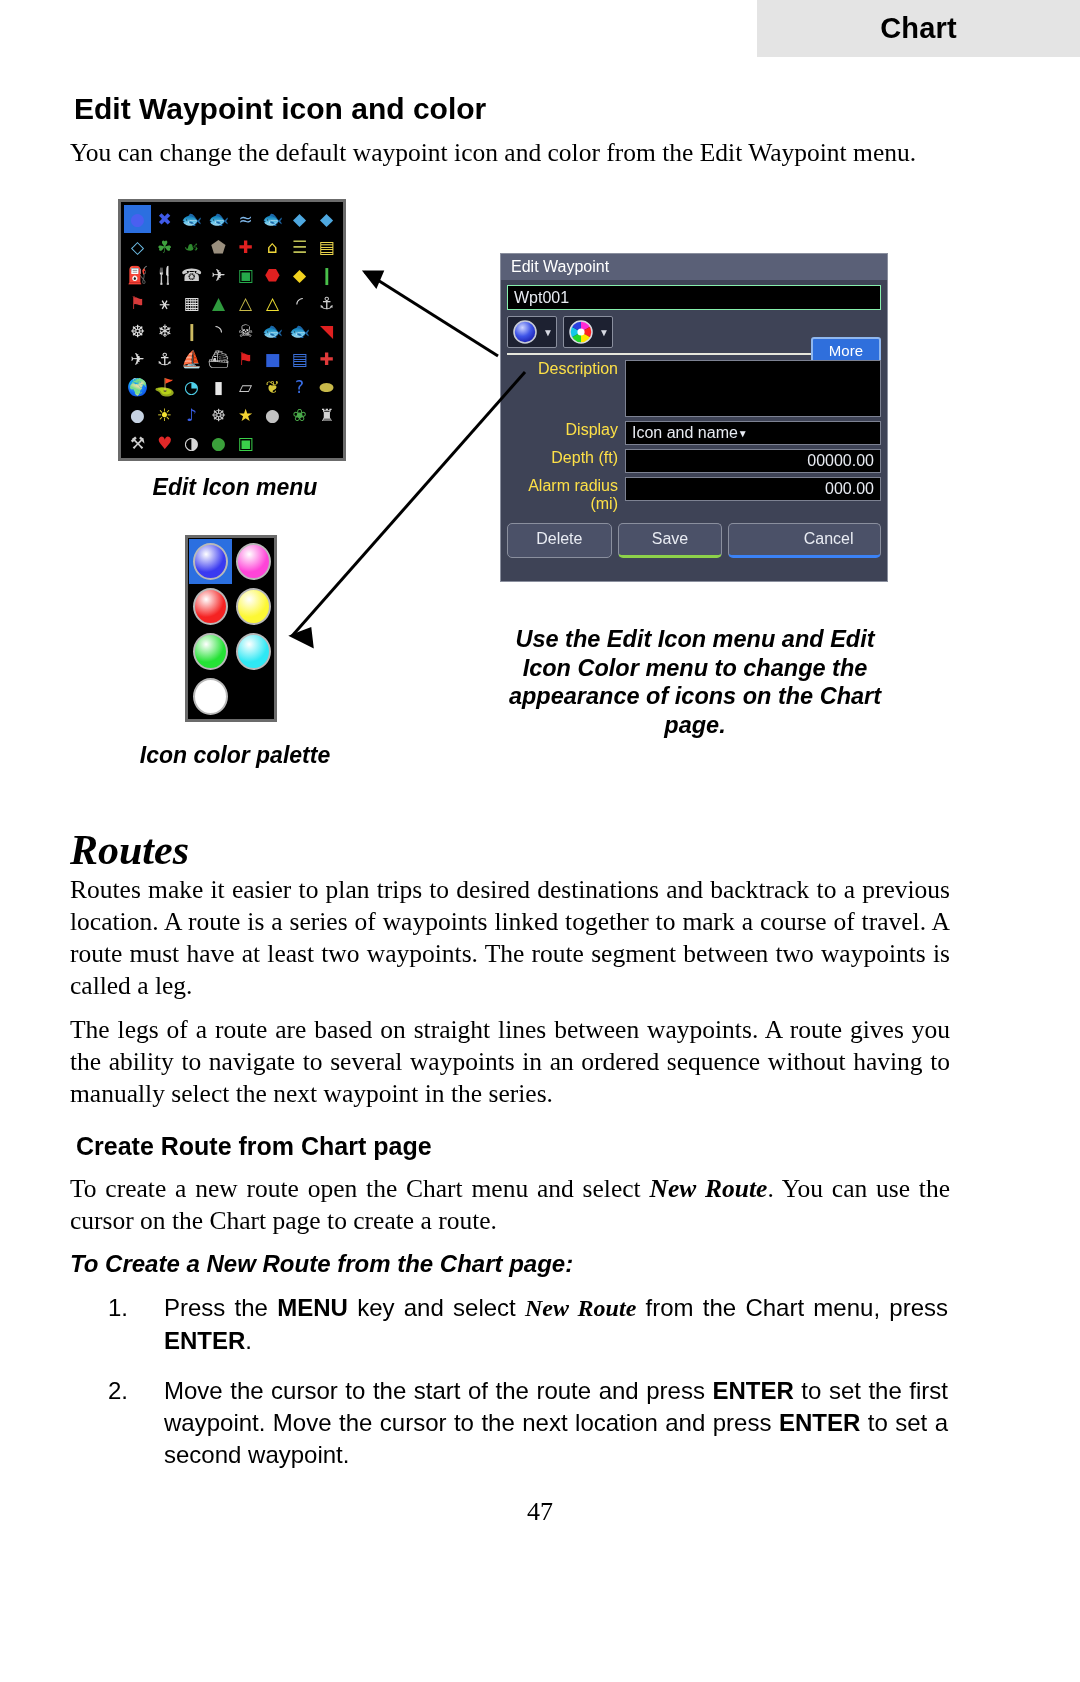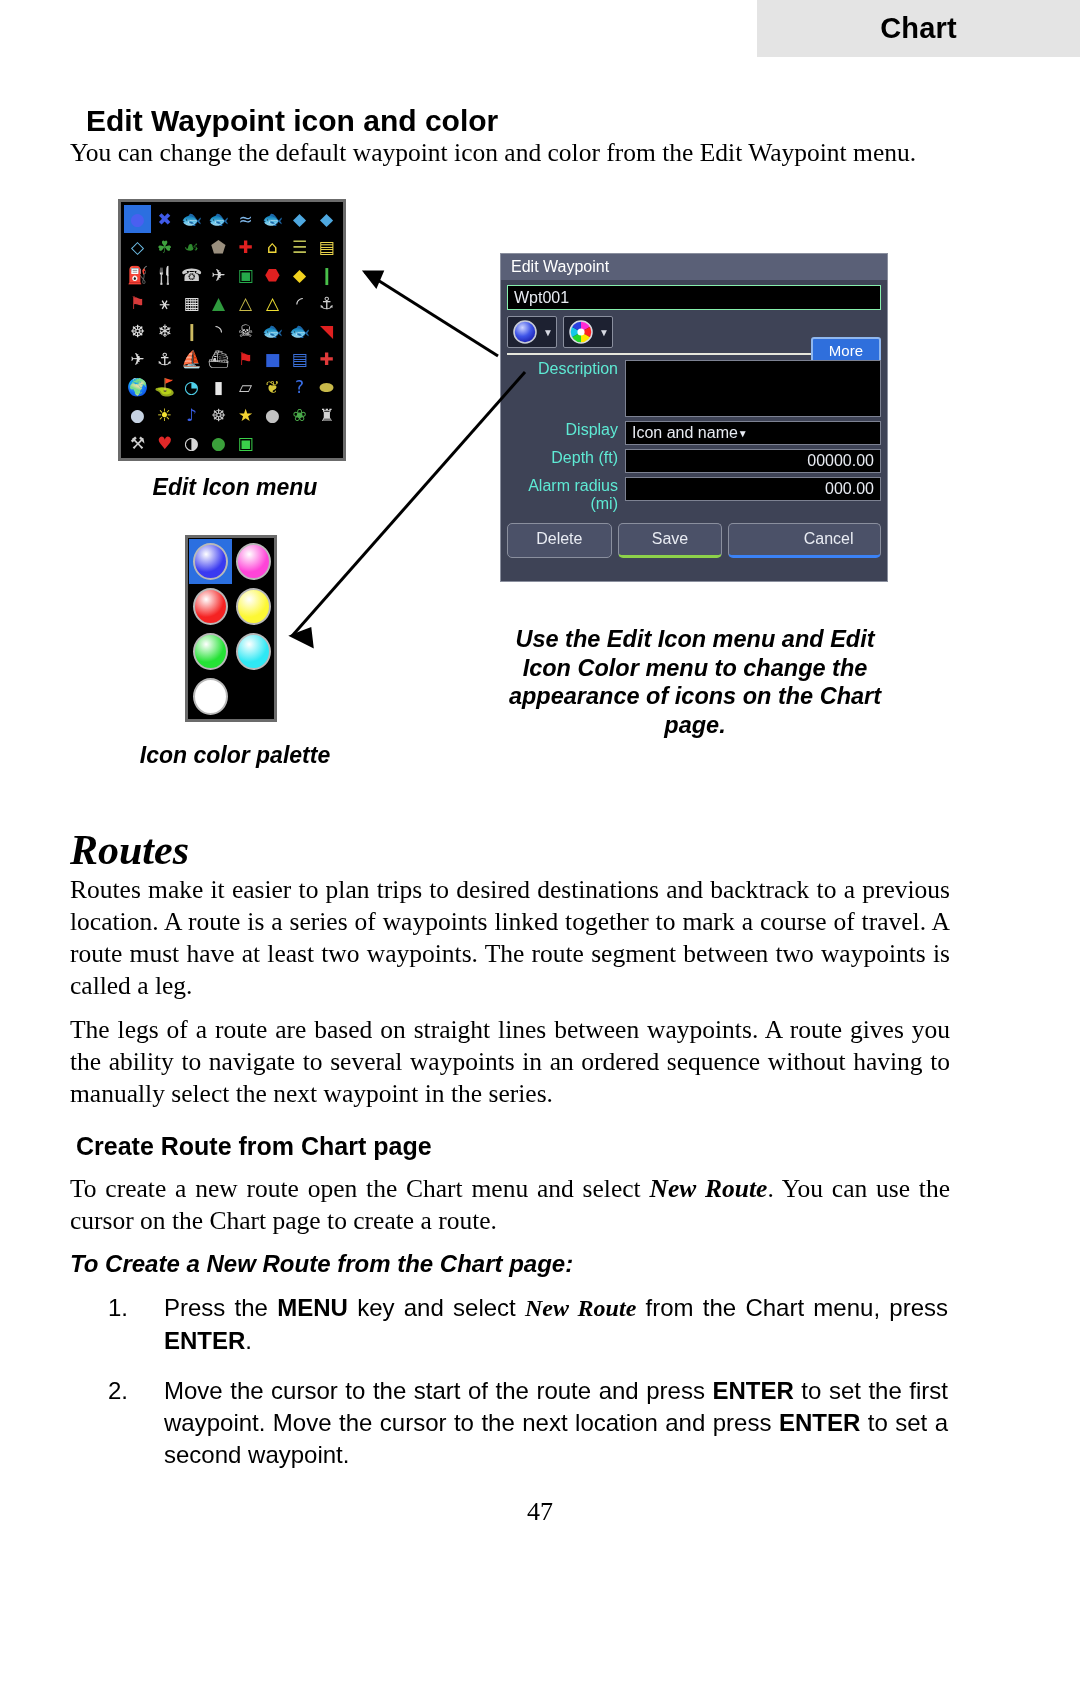--- a/index.html
+++ b/index.html
@@ -18,21 +18,21 @@
     background:#e4e4e4;
     display:flex; align-items:center; justify-content:center;
   }
   .header-tab span{
     font-family:"Liberation Sans", sans-serif;
     font-weight:bold; font-size:29px; letter-spacing:.2px; color:#000;
   }
 
   h2.sec-head{
     font-family:"Liberation Sans", sans-serif;
-    font-weight:bold; font-size:30px; margin:16px; padding:0;
+    font-weight:bold; font-size:30px; margin:4px; padding:0;
     position:absolute; left:70px; top:88px;
   }
   p.intro{
     position:absolute; left:70px; top:138px; width:880px;
     font-size:25.5px; line-height:1.18; margin:0;
   }
 
   
   .icon-menu{
     position:absolute; left:118px; top:199px;
@@ -94,21 +94,21 @@
     border-radius:2px;
   }
   .tool-btn .caret{ font-size:10px; color:#d6d9e2; margin-left:4px; }
   .more-btn{
     margin-left:auto; background:#2f6fdc; border:2px solid #8fb7ef;
     color:#ffffff; font-size:15px; padding:3px 16px; border-radius:3px;margin-top:36px;
   }
   .sep{ height:2px; background:#e6e6dc; margin:4px 0 5px 0; }
 
   .lr{ display:flex; align-items:flex-start; margin-bottom:4px; }
-  .lbl{ width:118px; text-align:right; padding-right:7px; font-size:16px; color:#5eead4; }
+  .lbl{ width:118px; text-align:right; padding-right:7px; font-size:16px; color:#fde047; }
   .val{
     flex:1; background:#000; border:1px solid #7d8292; color:#e8ebf2;
     font-size:16px; padding:2px 6px; display:flex; align-items:center;
   }
   .val.desc{ height:57px; }
   .val.right{ justify-content:flex-end; }
   .val.sel-ctl{ }
   .caret2{ font-size:10px; }
 
   .dlg-btns{ display:flex; gap:6px; padding:6px 6px 6px 6px; }

